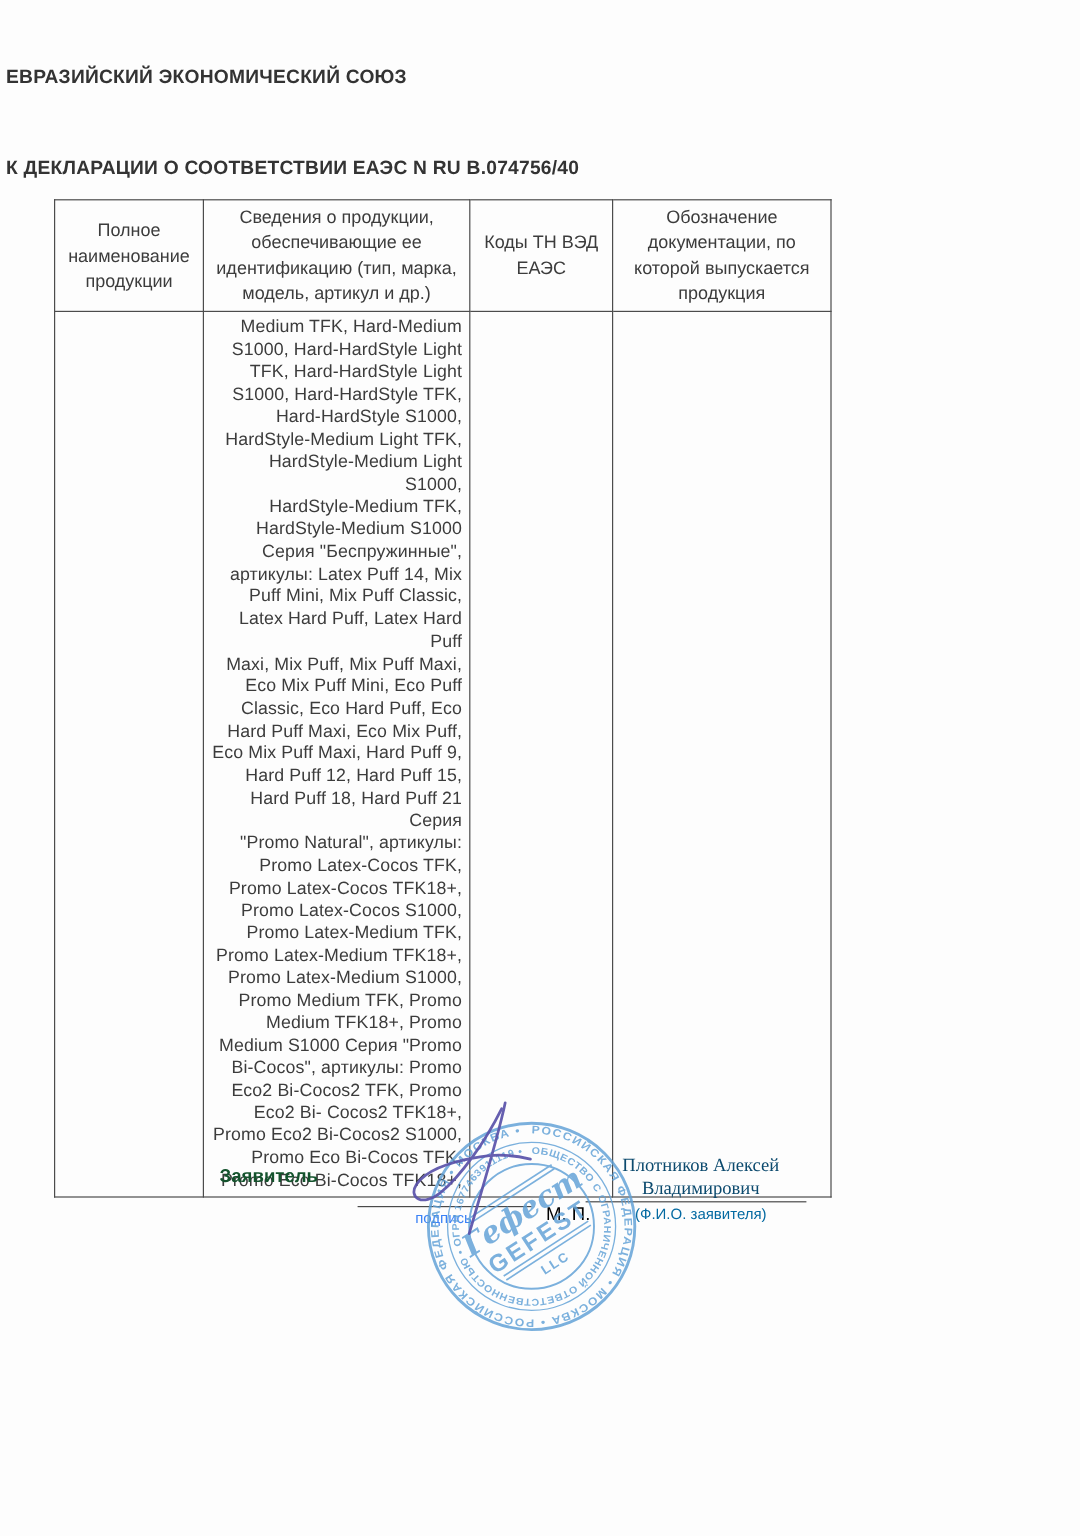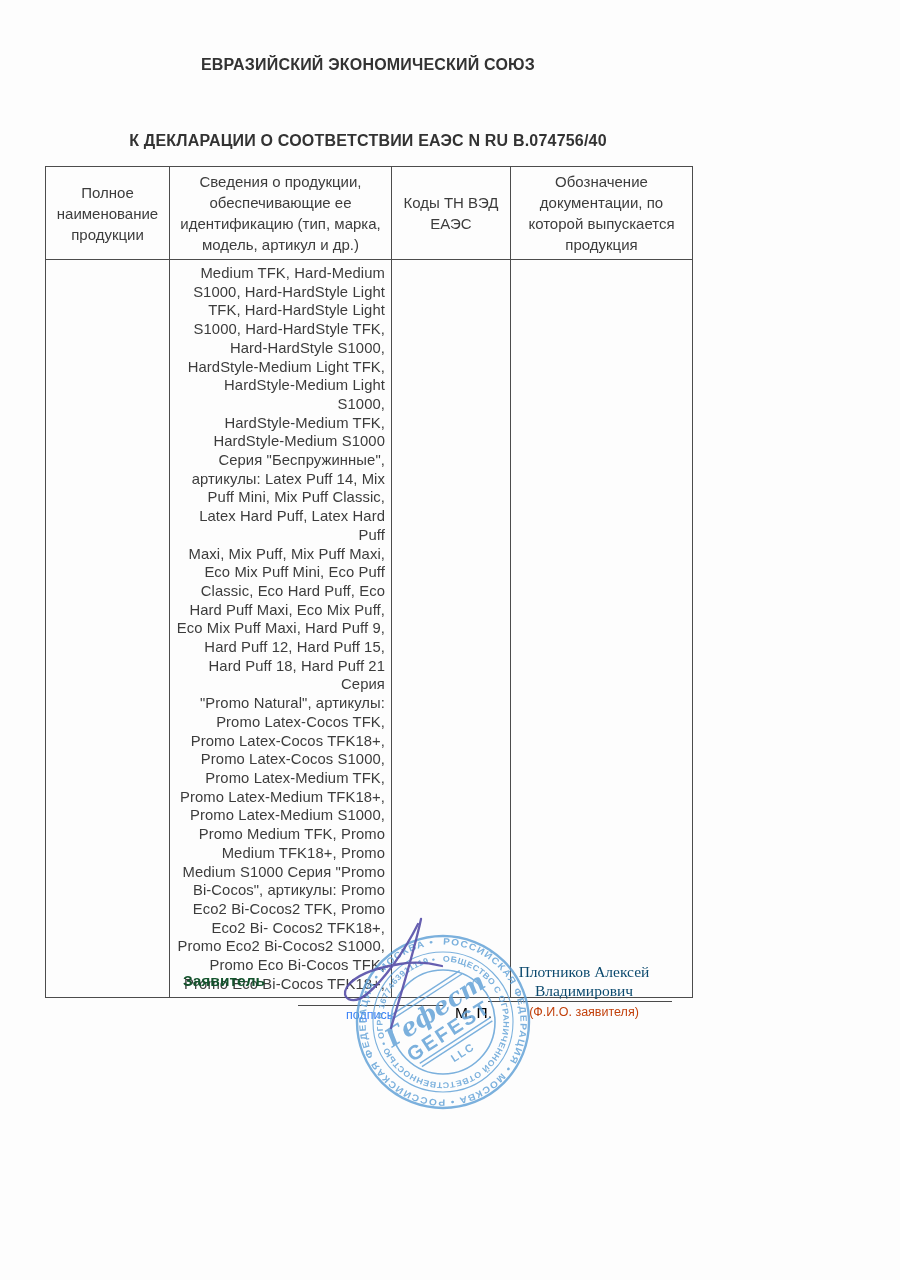--- a/index.html
+++ b/index.html
@@ -8,21 +8,20 @@
     width:900px;height:1280px;
     margin:0 auto;
     background:#fdfdfd;
     font-family:"Liberation Sans", sans-serif;
     color:#3c3c3c;
     overflow:hidden;
   }
   .doc-heading{
     position:absolute;
     left:5px;width:726px;
-    text-align:center;
     font-weight:bold;
     font-size:16px;
     color:#333;
     letter-spacing:0.2px;
     white-space:nowrap;
   }
   #h1{top:56px;}
   #h2{top:94px;}
   #h3{top:132px;}
 
@@ -83,21 +82,21 @@
     position:absolute;left:478px;top:962px;width:212px;
     text-align:center;font-size:15.5px;line-height:19px;
     color:#0c4a6e;white-space:pre-line;font-family:Liberation Serif, serif;
   }
   .name-line{
     position:absolute;left:488px;top:1001px;width:184px;height:0;
     border-bottom:1.4px solid #4a4a4a;
   }
   .name-caption{
     position:absolute;left:478px;top:1005px;width:212px;
-    text-align:center;font-size:12.5px;color:#c2410c;
+    text-align:center;font-size:12.5px;color:#0369a1;
   }
   .stamp-svg{
     position:absolute;left:343px;top:920px;
     opacity:0.82;
   }
   .signature-svg{
     position:absolute;left:330px;top:913px;
   }
 </style>
 </head>

